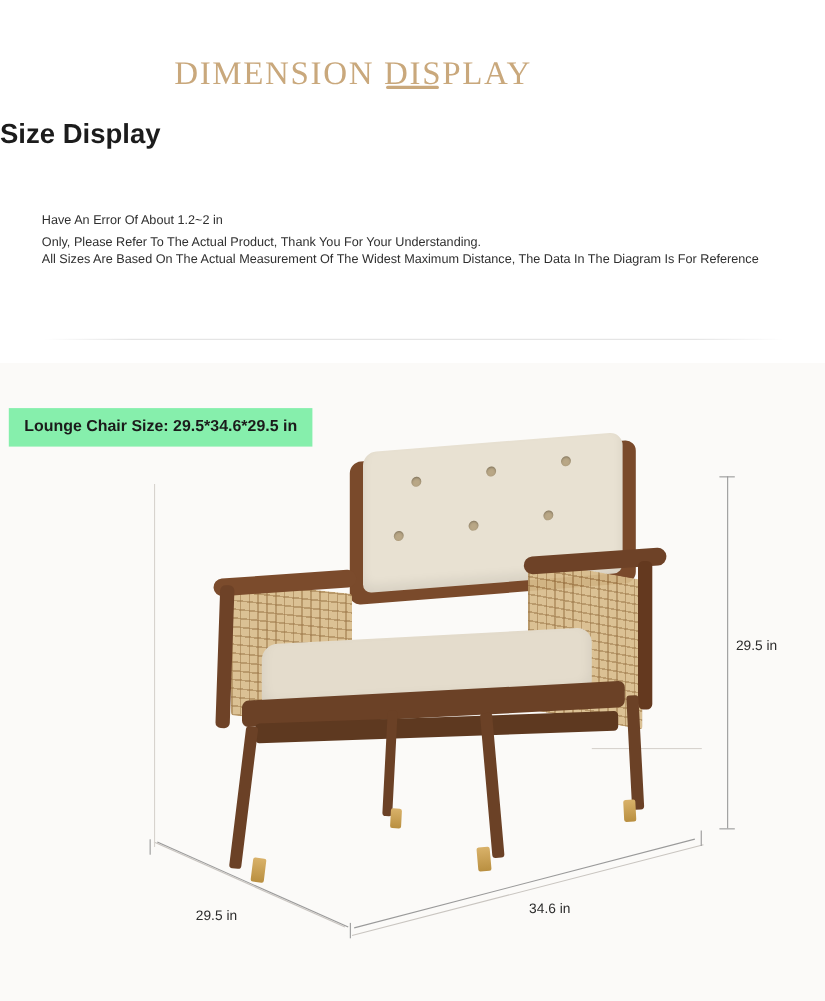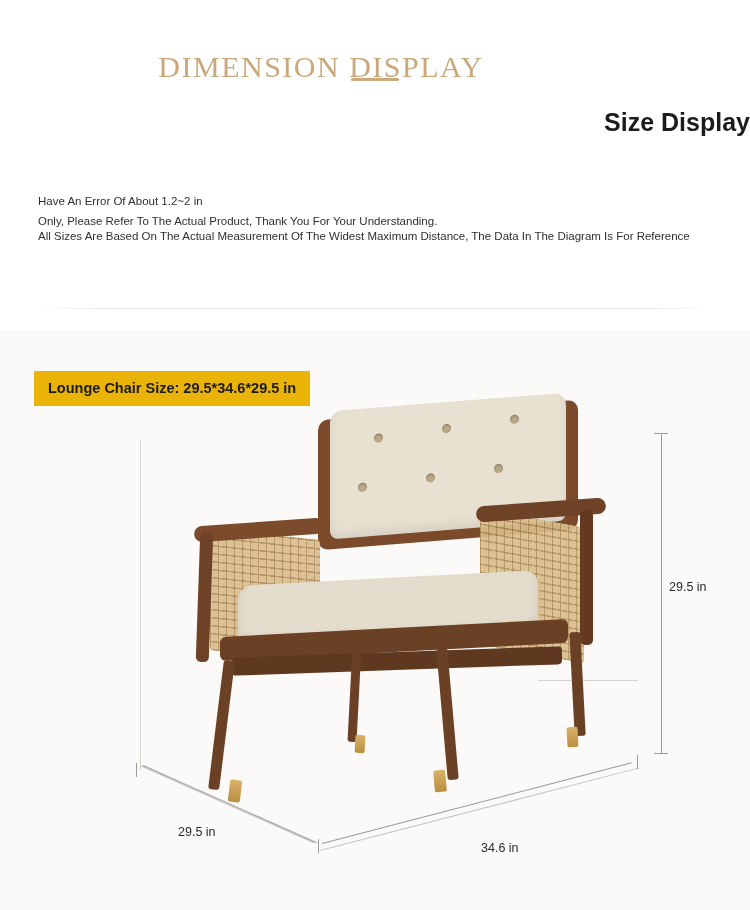--- a/index.html
+++ b/index.html
@@ -47,21 +47,21 @@
     height: 3px;
     background: #c9a87c;
     border-radius: 2px;
   }
 
   .sub-title {
     position: absolute;
     top: 108px;
     left: 0;
     width: 750px;
-    text-align: right;
+    text-align: left;
     font-size: 25px;
     font-weight: bold;
     color: #1c1c1c;
     font-family: "Liberation Sans", sans-serif;
   }
 
   
   .desc-block {
     position: absolute;
     top: 194px;
@@ -85,23 +85,23 @@
     left: 40px;
     width: 672px;
     height: 1px;
     background: linear-gradient(to right, #ffffff, #e2e2e2 12%, #e2e2e2 88%, #ffffff);
   }
 
   
   .size-chip {
     position: absolute;
     top: 371px;
-    left: 34px;
+    left: 8px;
     padding: 9px 14px 10px 14px;
-    background: #eab308;
+    background: #86efac;
     font-size: 14.5px;
     font-weight: bold;
     color: #1b1b1b;
     white-space: nowrap;
     z-index: 5;
   }
 
   
   .photo-area {
     position: absolute;
@@ -370,16 +370,16 @@
     <div class="dim-tick" style="left:654px; top:423px;"></div>
     <div class="dim-label" style="left:669px; top:250px;">29.5 in</div>
 
     <div class="dim-line" style="left:143px; top:435px; width:190px; height:1px; transform-origin:left center; transform:rotate(24deg);"></div>
     <div class="dim-tick" style="left:136px; top:433px; width:1px; height:14px;"></div>
     <div class="dim-tick" style="left:318px; top:509px; width:1px; height:14px;"></div>
     <div class="dim-label" style="left:178px; top:495px;">29.5 in</div>
 
     <div class="dim-line" style="left:322px; top:513px; width:320px; height:1px; transform-origin:left center; transform:rotate(-14.6deg);"></div>
     <div class="dim-tick" style="left:637px; top:425px; width:1px; height:14px;"></div>
-    <div class="dim-label" style="left:481px; top:511px;text-align:center;">34.6 in</div>
+    <div class="dim-label" style="left:481px; top:489px;text-align:center;">34.6 in</div>
 
   </div>
 </div>
 
 </body></html>

